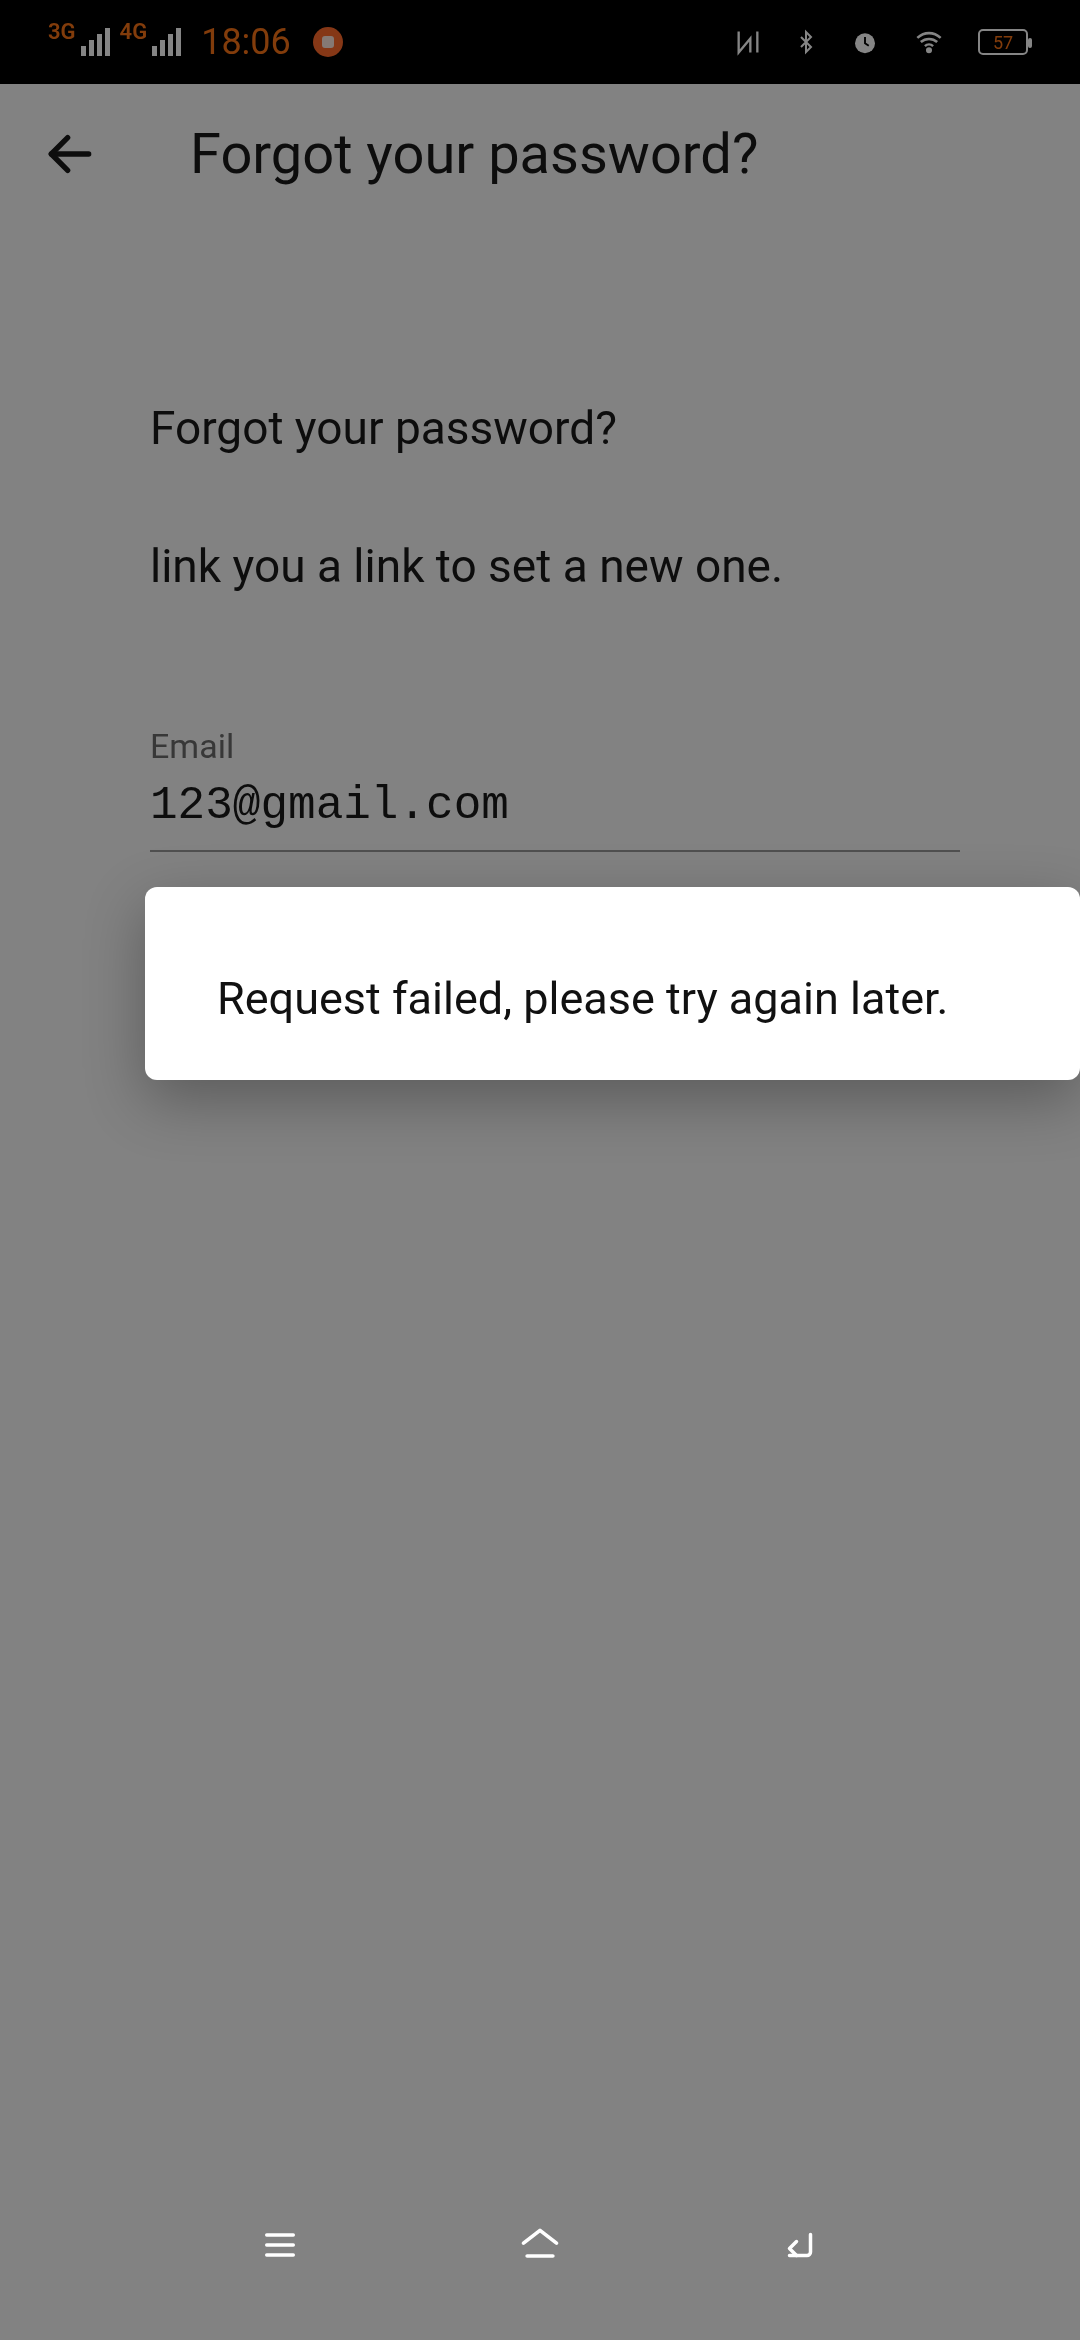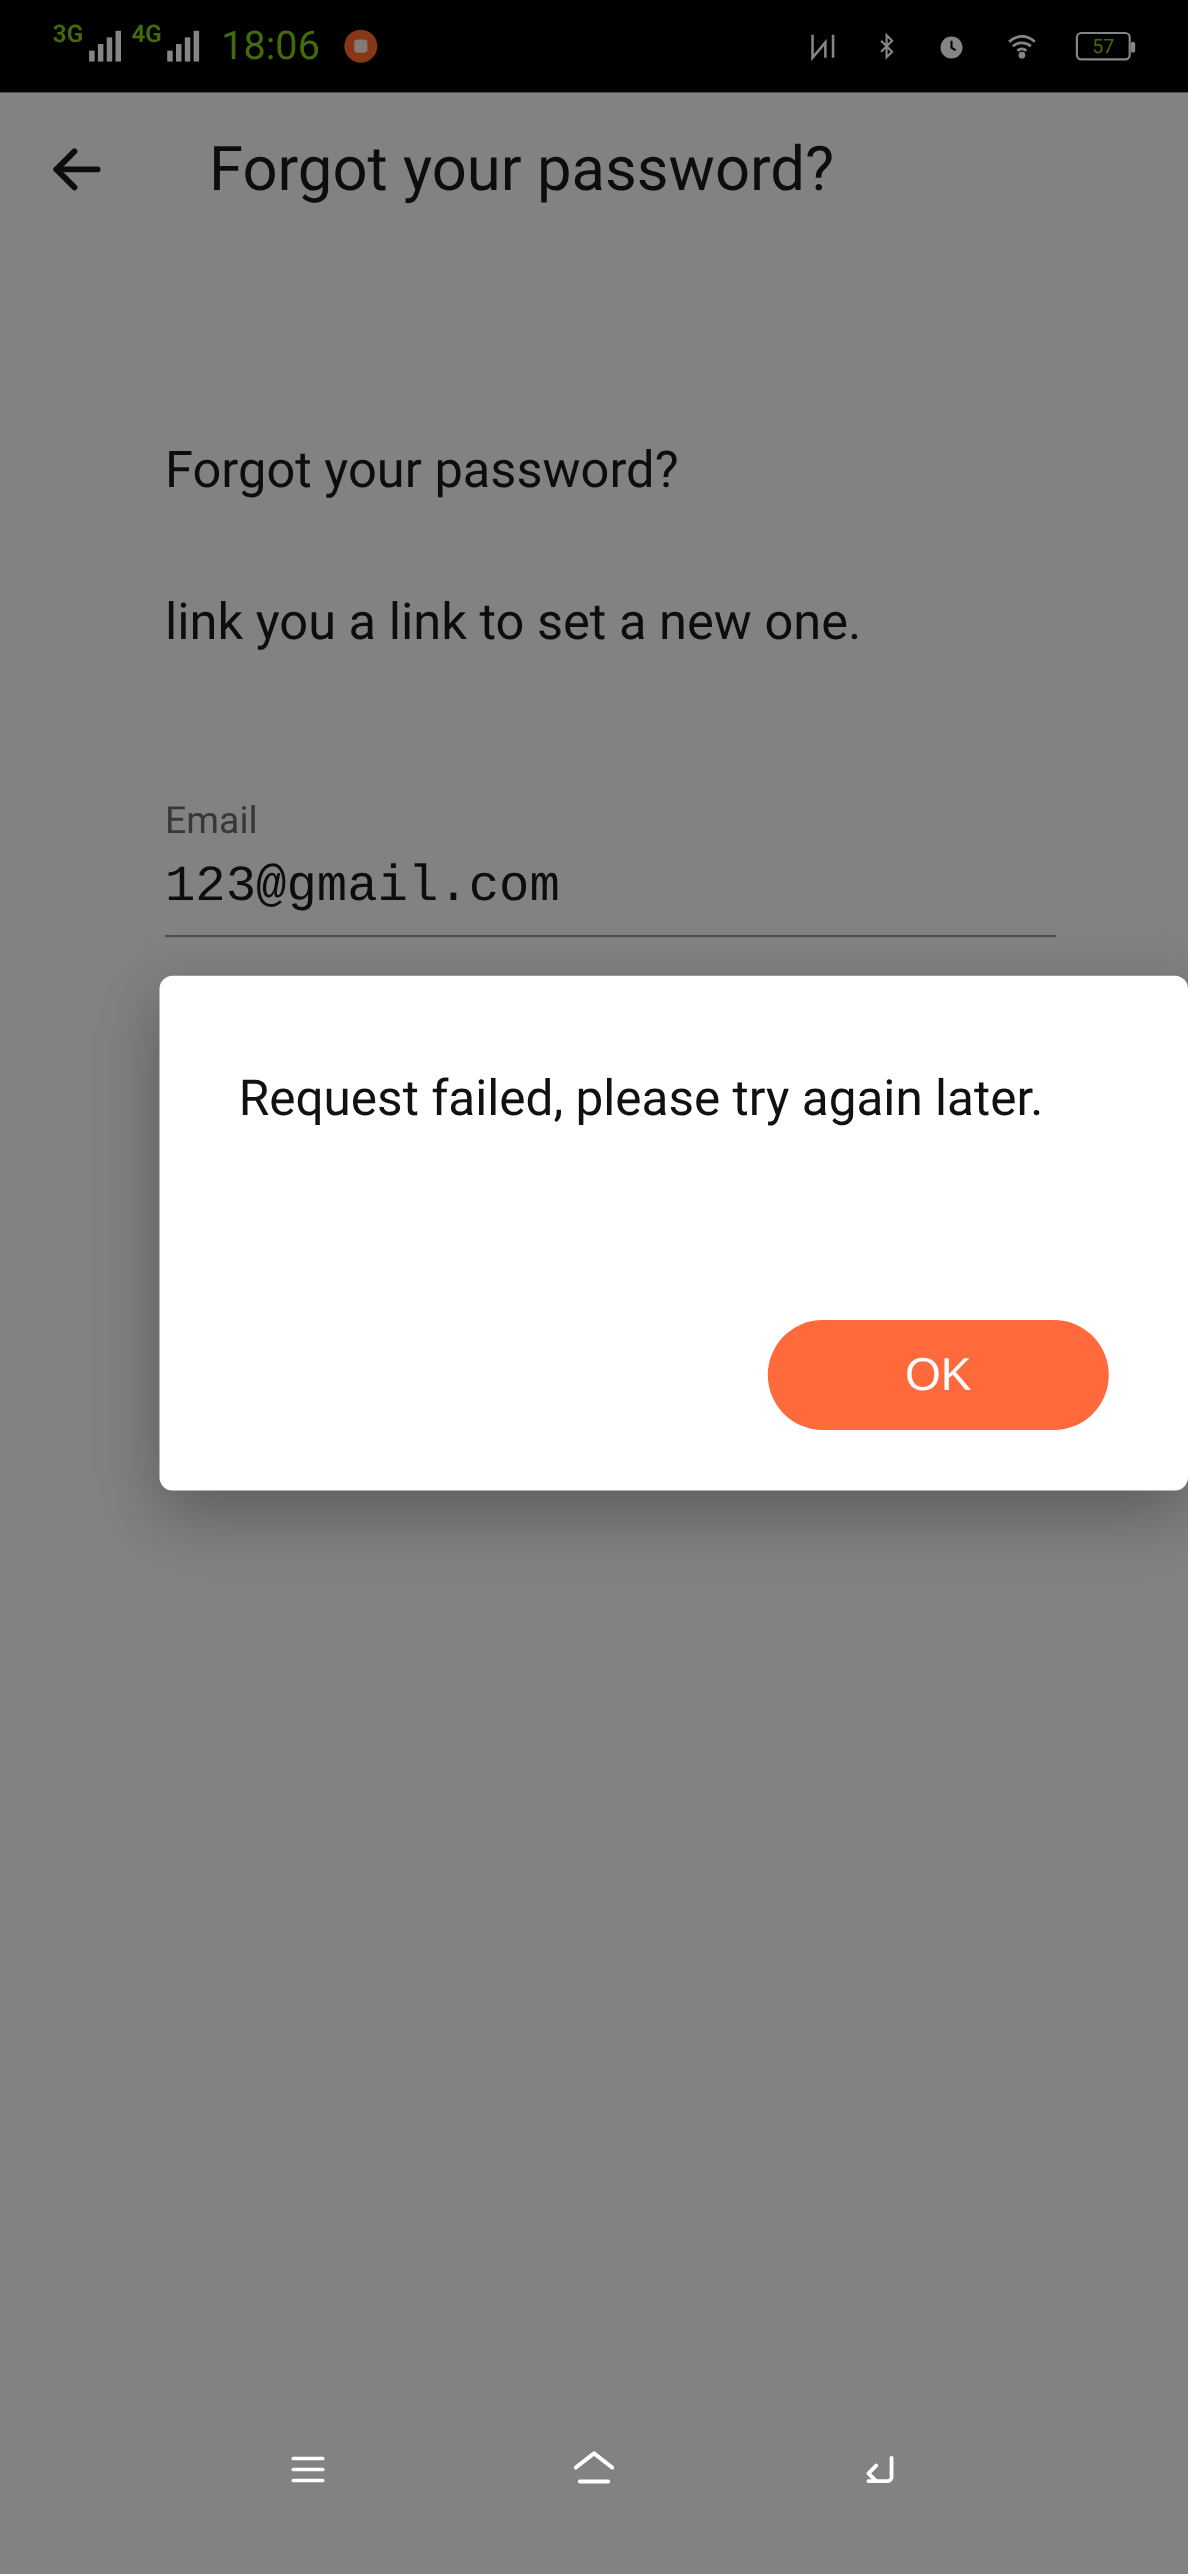--- a/index.html
+++ b/index.html
@@ -9,21 +9,21 @@
       width: 1080px;
       height: 2340px;
       background: #fafafa;
       position: relative;
     }
     
     
     .status-bar {
       height: 84px;
       background: #000;
-      color: #84cc16;
+      color: #f97316;
       display: flex;
       align-items: center;
       justify-content: space-between;
       padding: 0 52px 0 48px;
       font-size: 28px;
     }
     .status-left { display: flex; align-items: center; gap: 10px; }
     .signal-block { display: flex; align-items: flex-end; gap: 3px; }
     .sig-label { font-size: 22px; font-weight: 600; margin-right: 2px; position: relative; top: -12px;}
     .bars { display: flex; align-items: flex-end; gap: 3px; }
@@ -188,23 +188,20 @@
     </p>
     <div class="field-wrap">
       <div class="field-label">Email</div>
       <input class="field-input" type="text" value="123@gmail.com" style="">
     </div>
   </div>
 
   <div class="overlay">
     <div class="dialog">
       <div class="dialog-text">Request failed, please try again later.</div>
-      <div class="dialog-actions">
-        <button class="ok-btn">OK</button>
-      </div>
     </div>
 
     <div class="nav-bar">
       <div class="nav-btn">
         <svg width="44" height="40" viewBox="0 0 24 24" fill="none" stroke="#fff" stroke-width="2" stroke-linecap="round">
           <line x1="4" y1="6" x2="20" y2="6"></line>
             <line x1="4" y1="12" x2="20" y2="12"></line>
             <line x1="4" y1="18" x2="20" y2="18"></line>
         </svg>
       </div>

